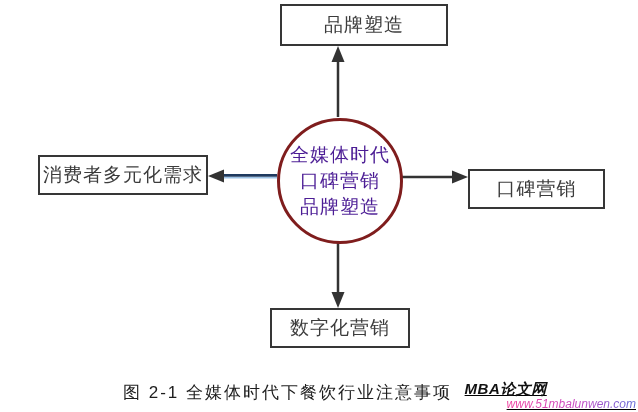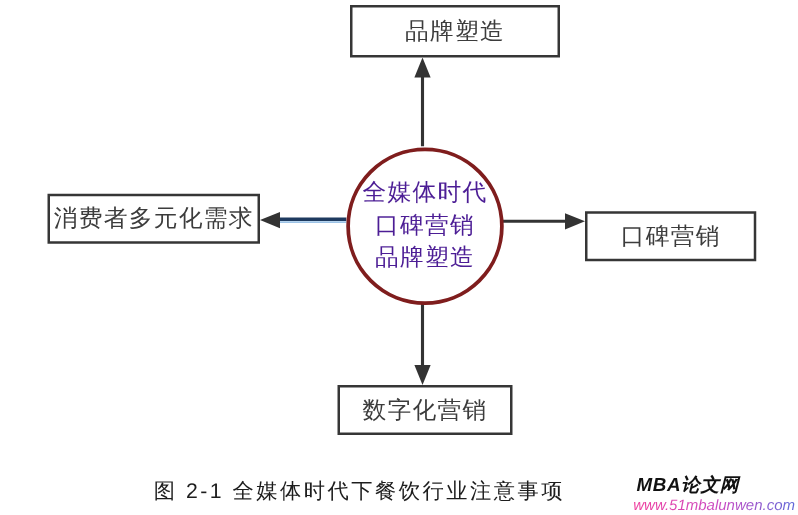--- a/index.html
+++ b/index.html
@@ -59,22 +59,23 @@
     text-align: center;
     font-family: Liberation Sans, sans-serif;
     font-size: 17px;
     color: #1d1d1d;
     letter-spacing: 2px;
     white-space: nowrap;
   }
   .watermark {
     position: absolute;
     right: 2px; bottom: 1px;
-    text-align: center;
+    text-align: left;
     line-height: 1.1;
+    text-decoration: underline;
   }
   .wm-name {
     font-size: 15px;
     font-weight: 700;
     font-style: italic;
     color: #111111;
     letter-spacing: 0.5px;
   }
   .wm-url {
     font-size: 12px;

